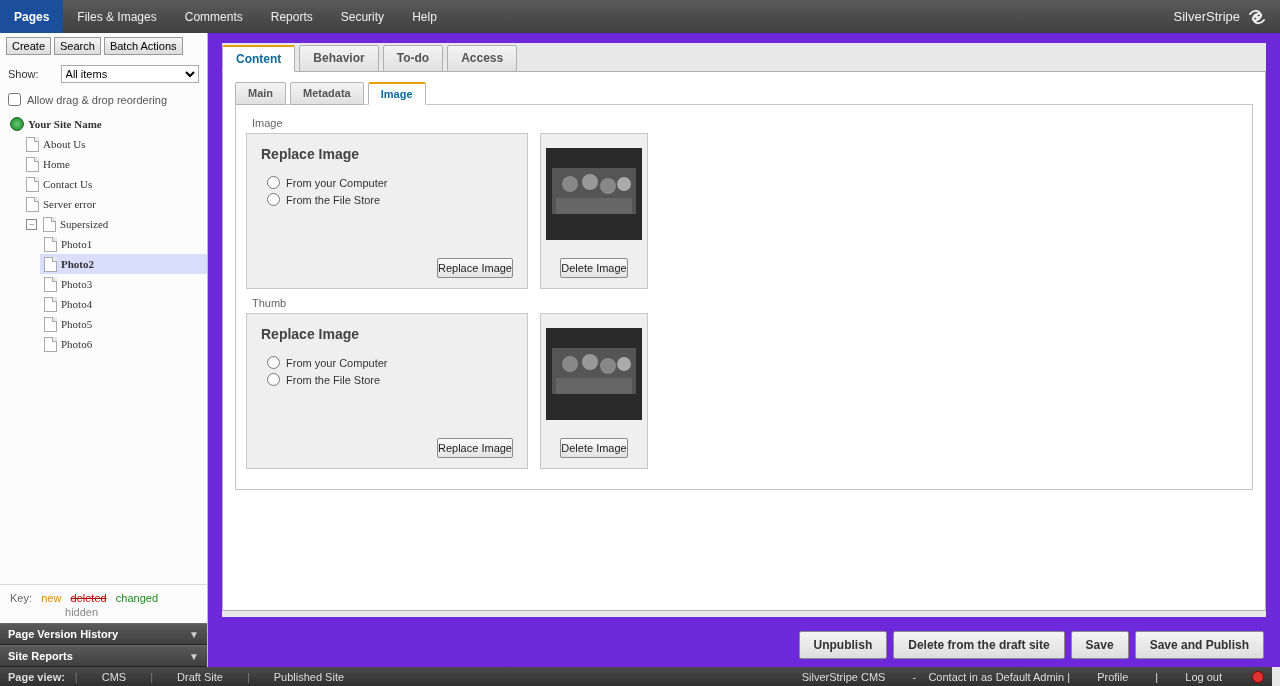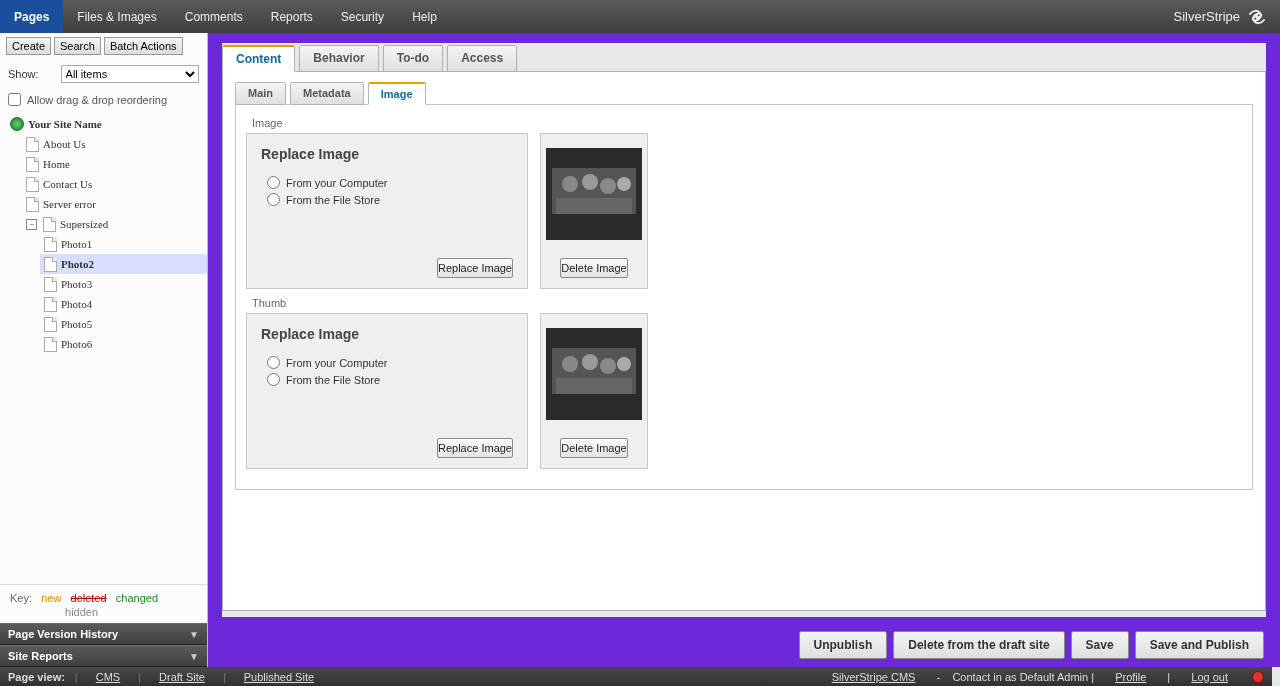--- a/index.html
+++ b/index.html
@@ -69,21 +69,21 @@
 .btn { background:linear-gradient(#fbfbfb,#e3e3e3); border:1px solid #8a8a8a; padding:3px 0; font-size:11px; cursor:pointer; border-radius:2px; color:#222;text-align:center; }
 .thumb { width:96px; height:92px; background:#333; margin-top:2px; overflow:hidden; }
 .thumb svg { width:100%; height:100%; }
 
 .actionbar { position:absolute; bottom:8px; right:16px; display:flex; gap:6px; }
 .actionbar .btn-lg { background:linear-gradient(#f4f4f4,#dedede); border:1px solid #8a8a8a; padding:6px 14px; font-size:12px; font-weight:bold; color:#333; cursor:pointer; border-radius:2px; }
 
 
 .footer { position:absolute; bottom:0; left:0; right:8px; height:19px; background:linear-gradient(#4a4a4a,#303030); color:#ddd; display:flex; align-items:center; font-size:11px; padding:0 8px; }
 .footer .flabel { font-weight:bold; margin-right:10px; }
-.footer a { color:#ddd; text-decoration:underline; padding:0 18px; cursor:pointer;text-align:center; }
+.footer a { color:#ddd; padding:0 24px; cursor:pointer;text-align:center; }
 .footer .sep { color:#777; }
 .footer .fspacer { flex:1; }
 .footer .reddot { width:12px; height:12px; border-radius:50%; background:#d33; margin-left:6px; display:inline-block; border:1px solid #900; }
 </style>
 </head>
 <body>
 
 <div class="topbar">
   <div class="mitem active">Pages</div>
   <div class="mitem">Files &amp; Images</div>

